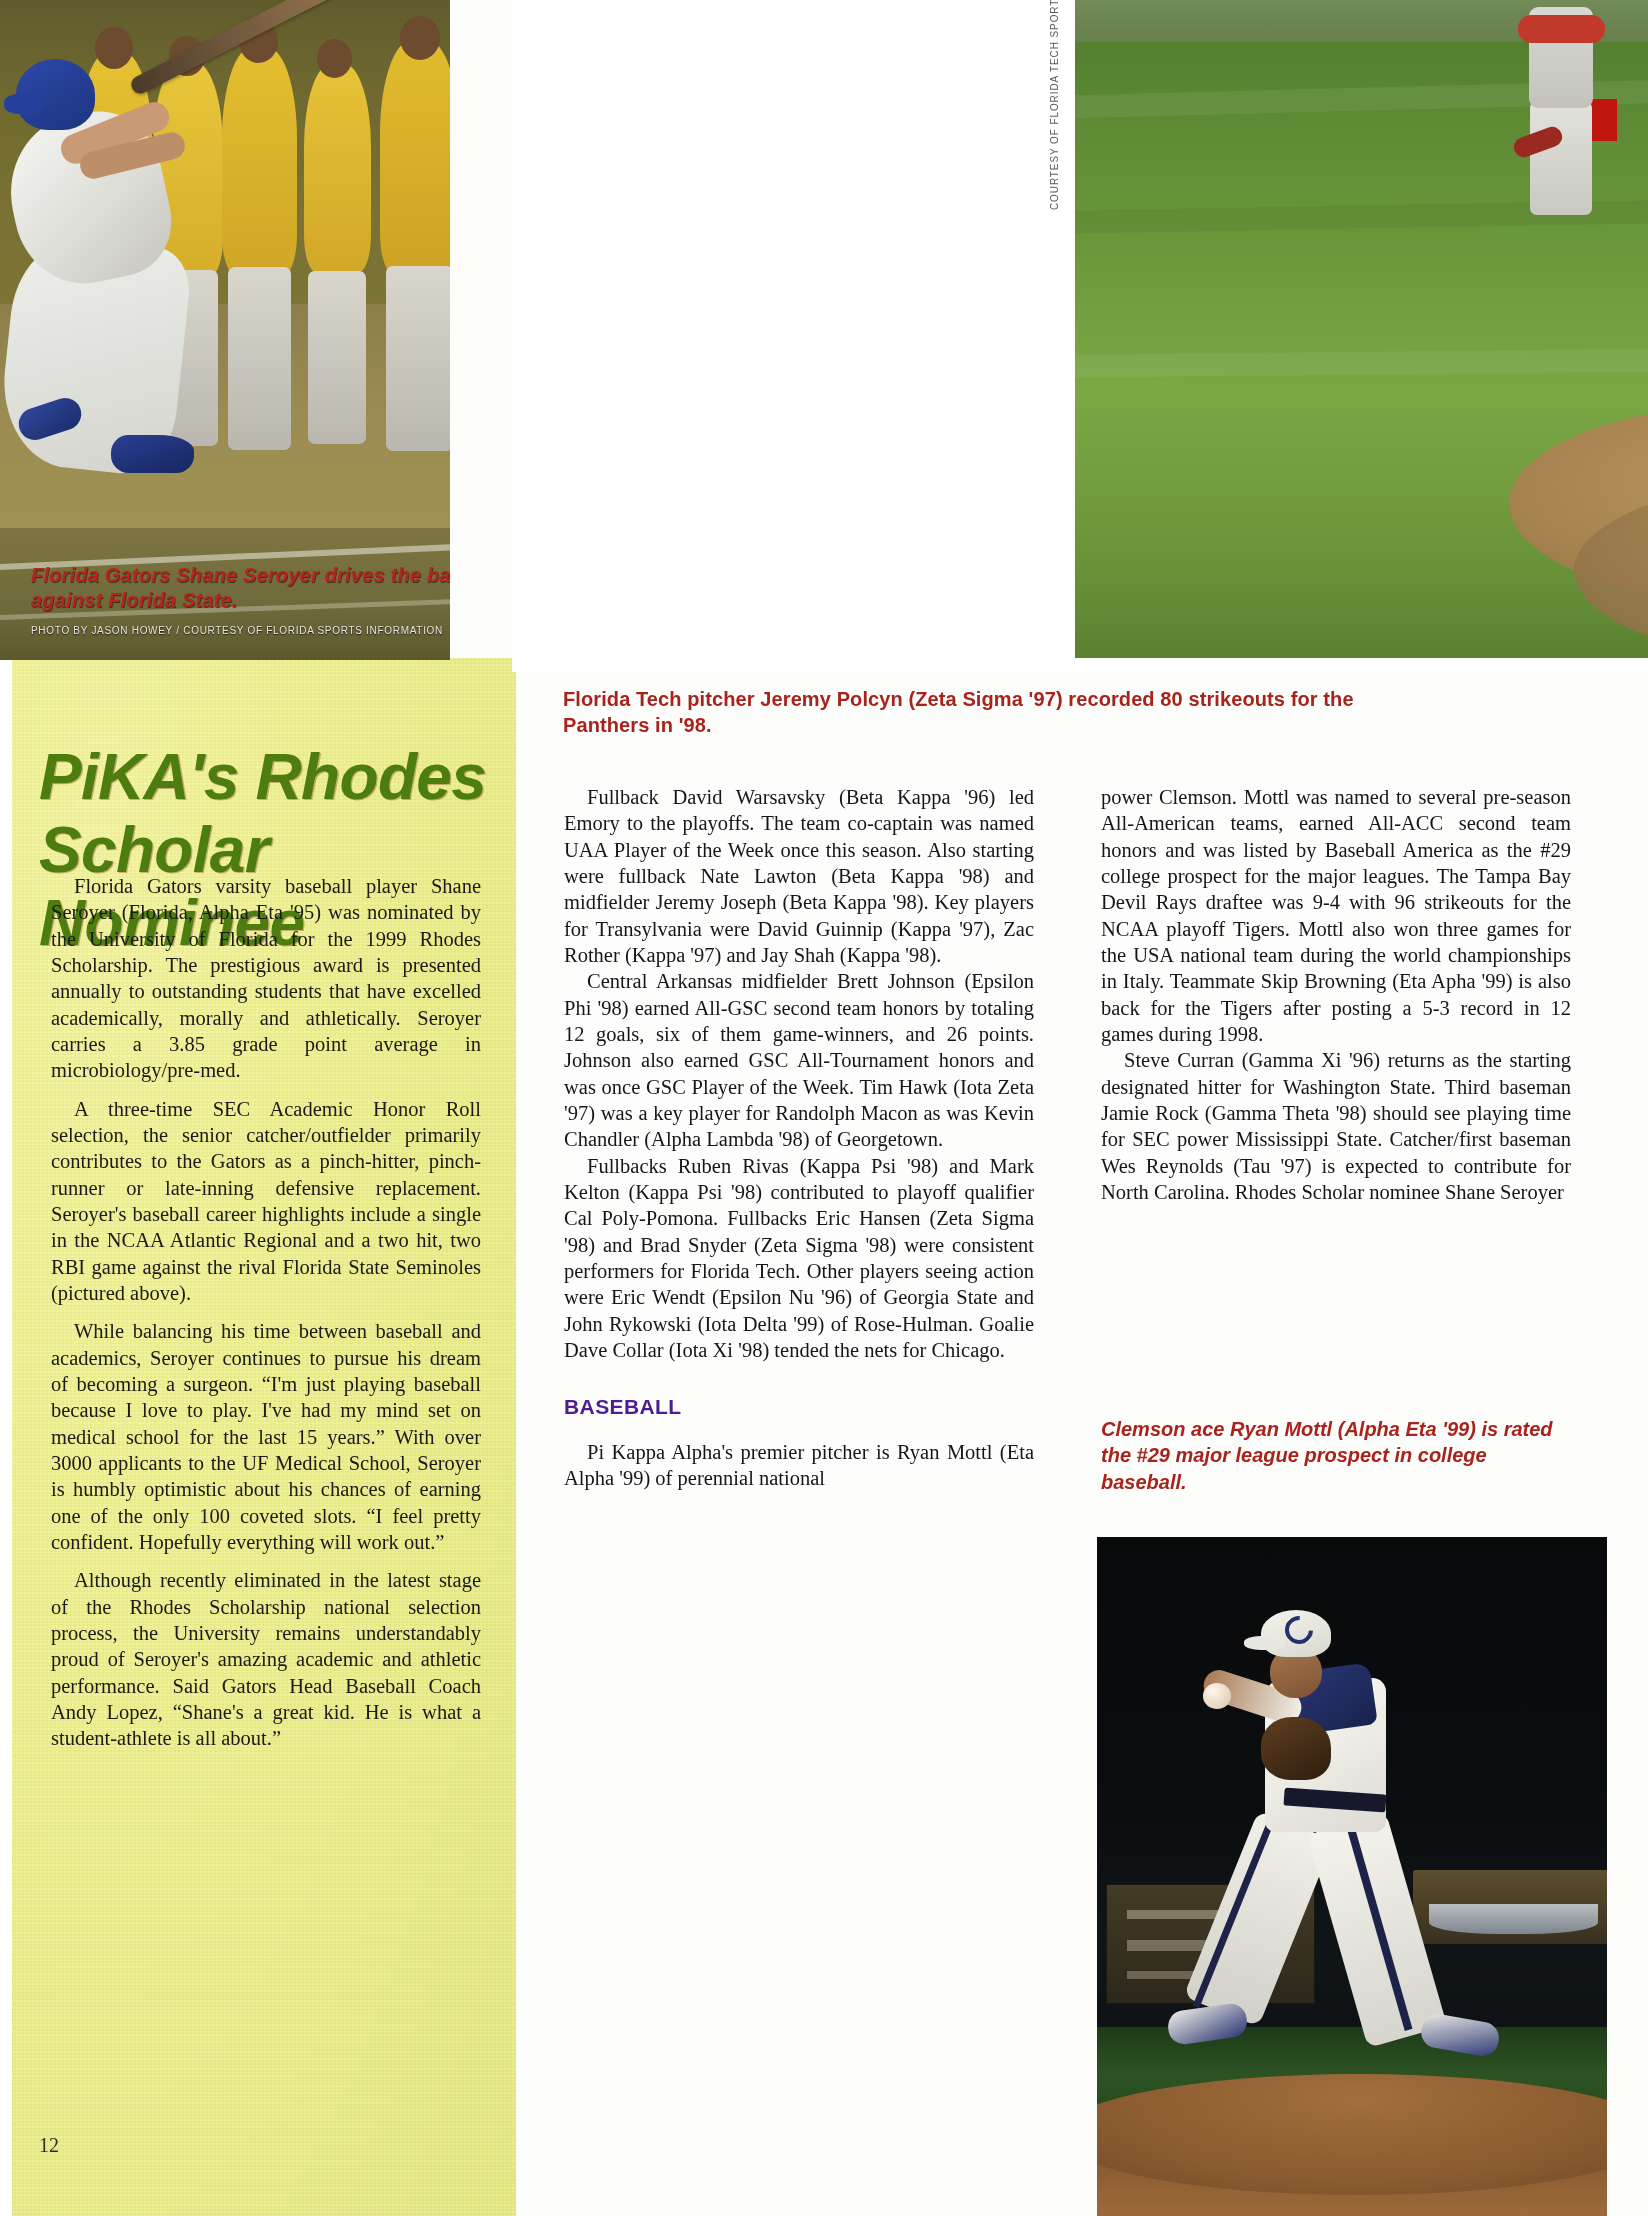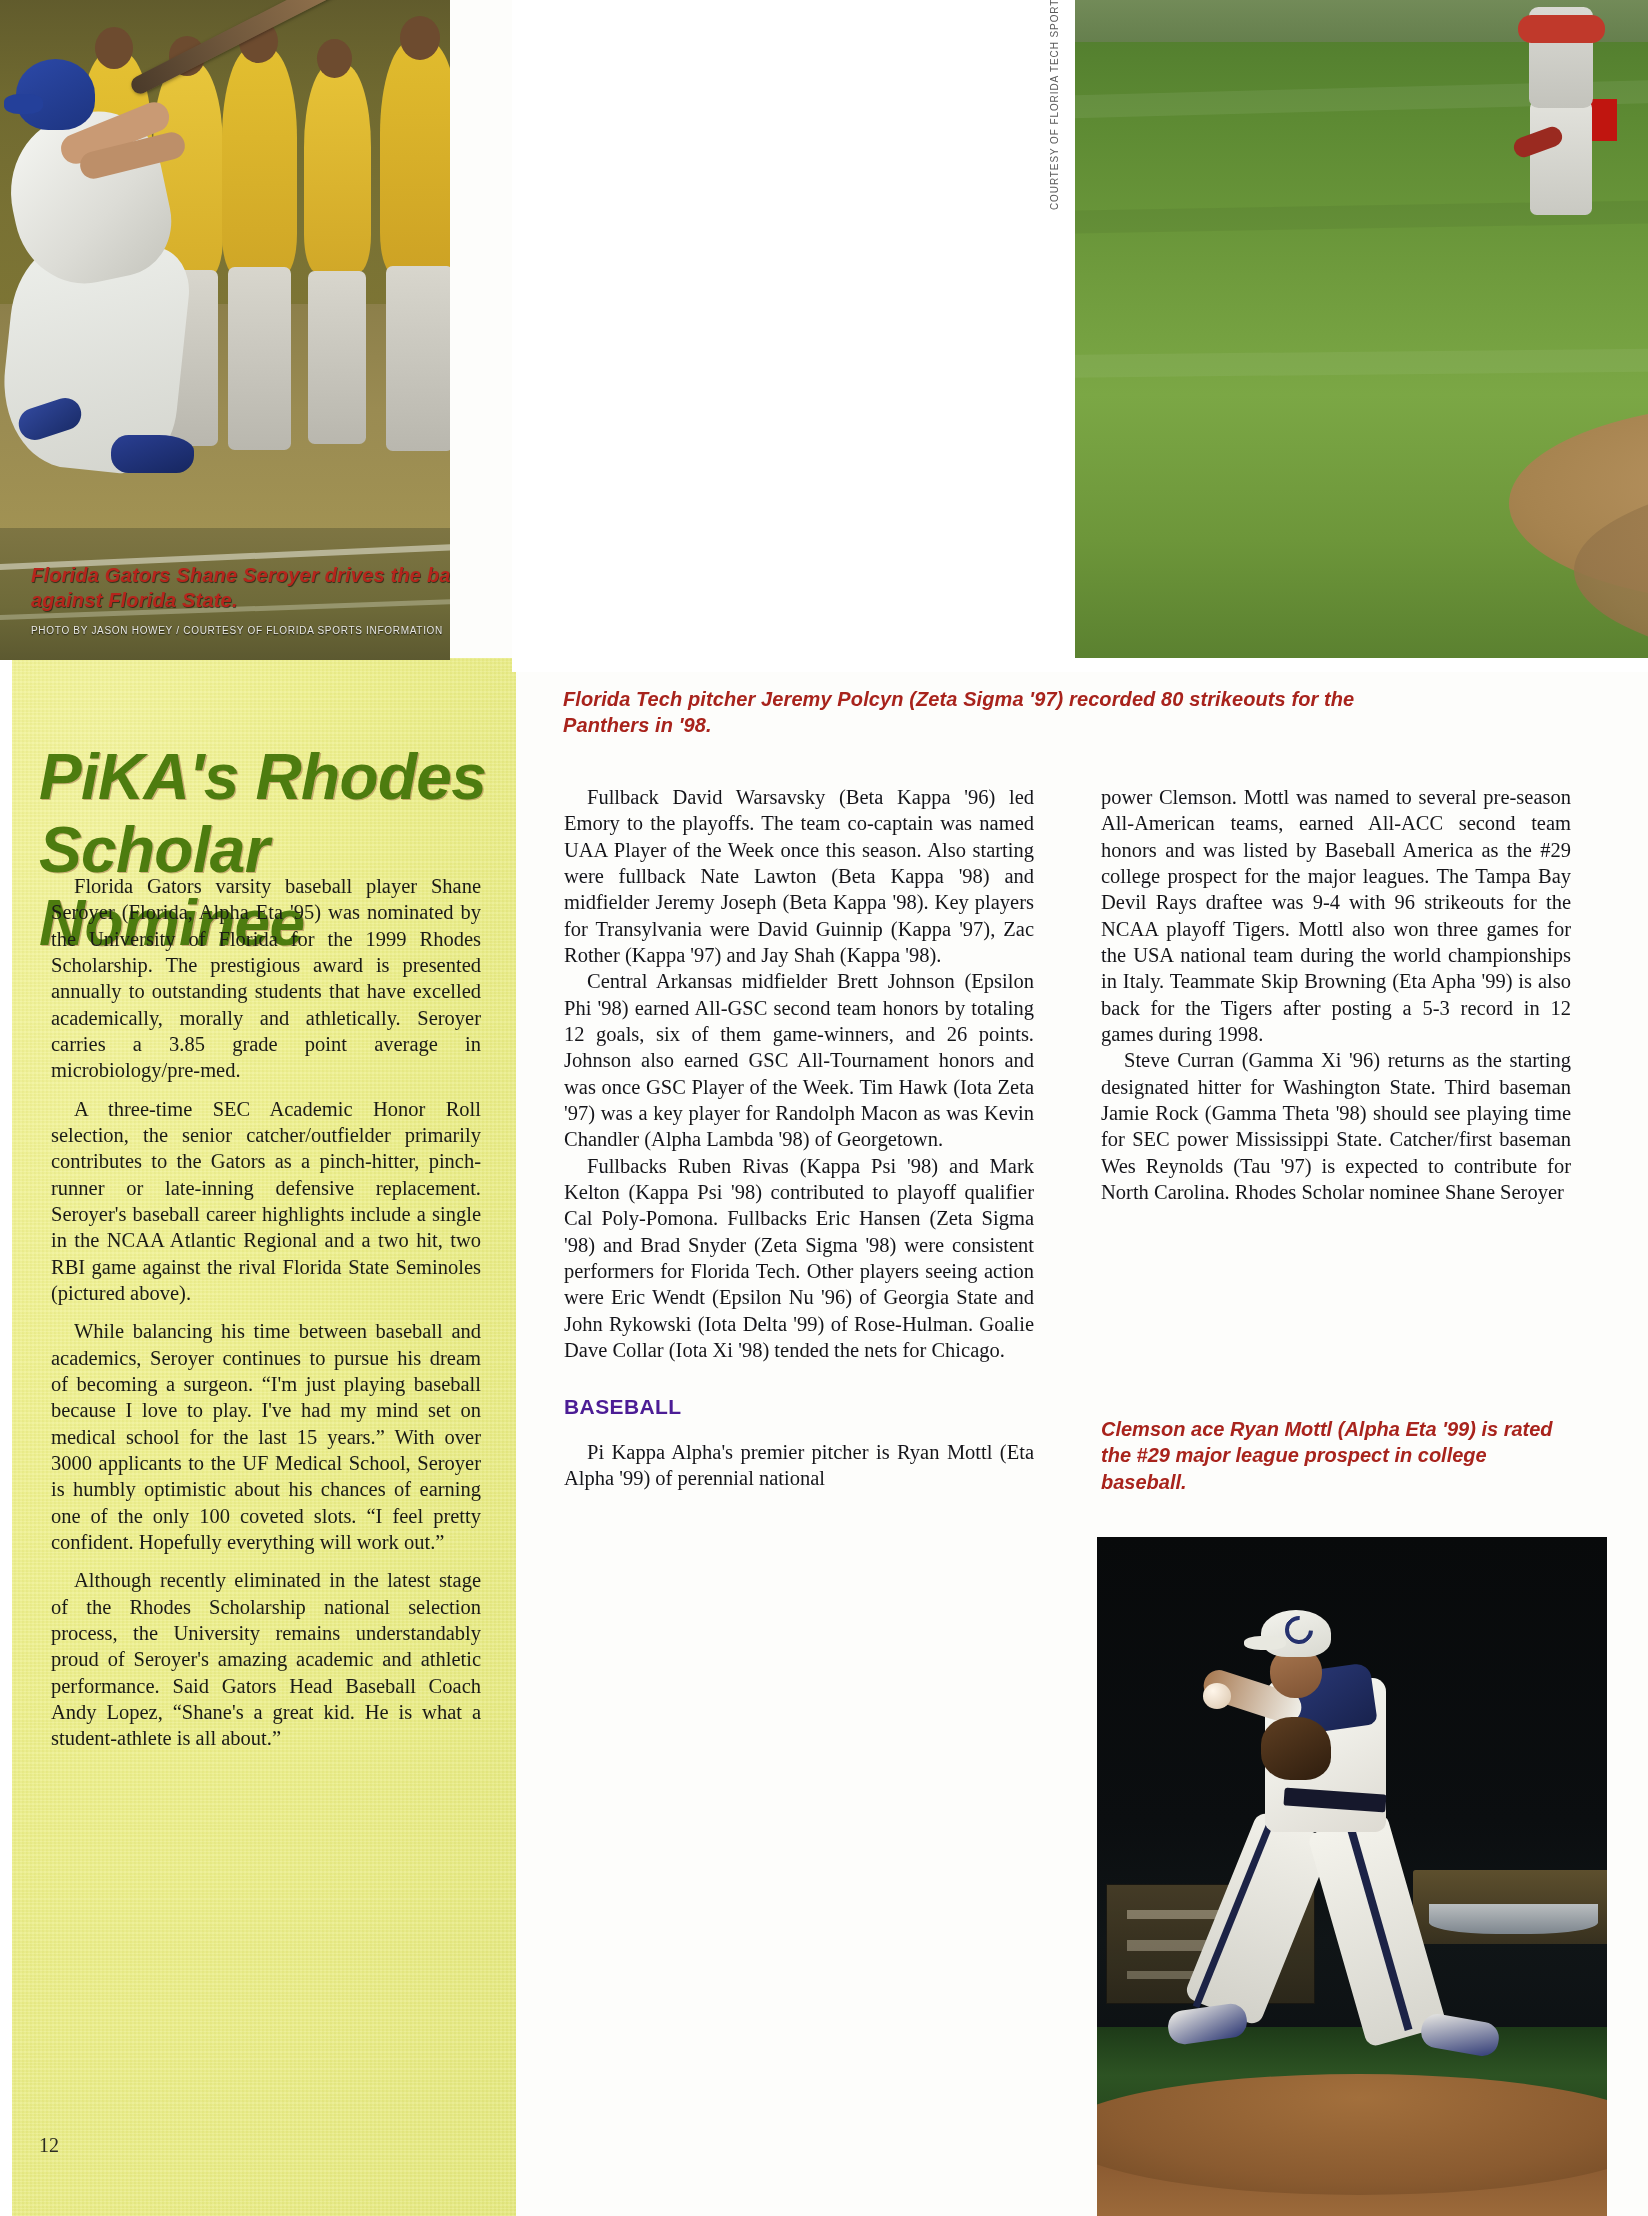--- a/index.html
+++ b/index.html
@@ -129,21 +129,21 @@
   .ft-bf-sleeve{position:absolute;left:443px;top:14.8px;width:87px;height:28px;border-radius:13.4px;background:#c0392b;}
   .ft-bf-legs{position:absolute;left:455px;top:101px;width:62px;height:114px;border-radius:6.7px;
     background:linear-gradient(180deg,#e2e2dc,#c9c9c2);}
   .ft-bf-shoe{position:absolute;left:438px;top:132px;width:50px;height:20px;border-radius:10px;background:#9a2a20;transform:rotate(-20deg);}
   .ft-redsquare{position:absolute;left:500px;top:99px;width:42px;height:42px;background:#c0150f;}
 
   
   .ft-caption{
     position:absolute;left:563px;top:686px;width:806px;
     font-family:"Liberation Sans", sans-serif;
-    font-style:italic;font-weight:bold;font-size:20px;line-height:1.32;
+    font-weight:bold;font-size:20px;line-height:1.32;
     color:#a8231c;letter-spacing:0.1px;
   }
 
   
   .headline{
     position:absolute;left:39px;top:698px;width:457px;
     font-family:"Liberation Sans", sans-serif;
     font-style:italic;font-weight:bold;font-size:64px;line-height:1.14;
     color:#4d7c0f;letter-spacing:-0.7px;
     text-shadow:1.3px 1.3px 0 rgba(120,40,30,.33);

